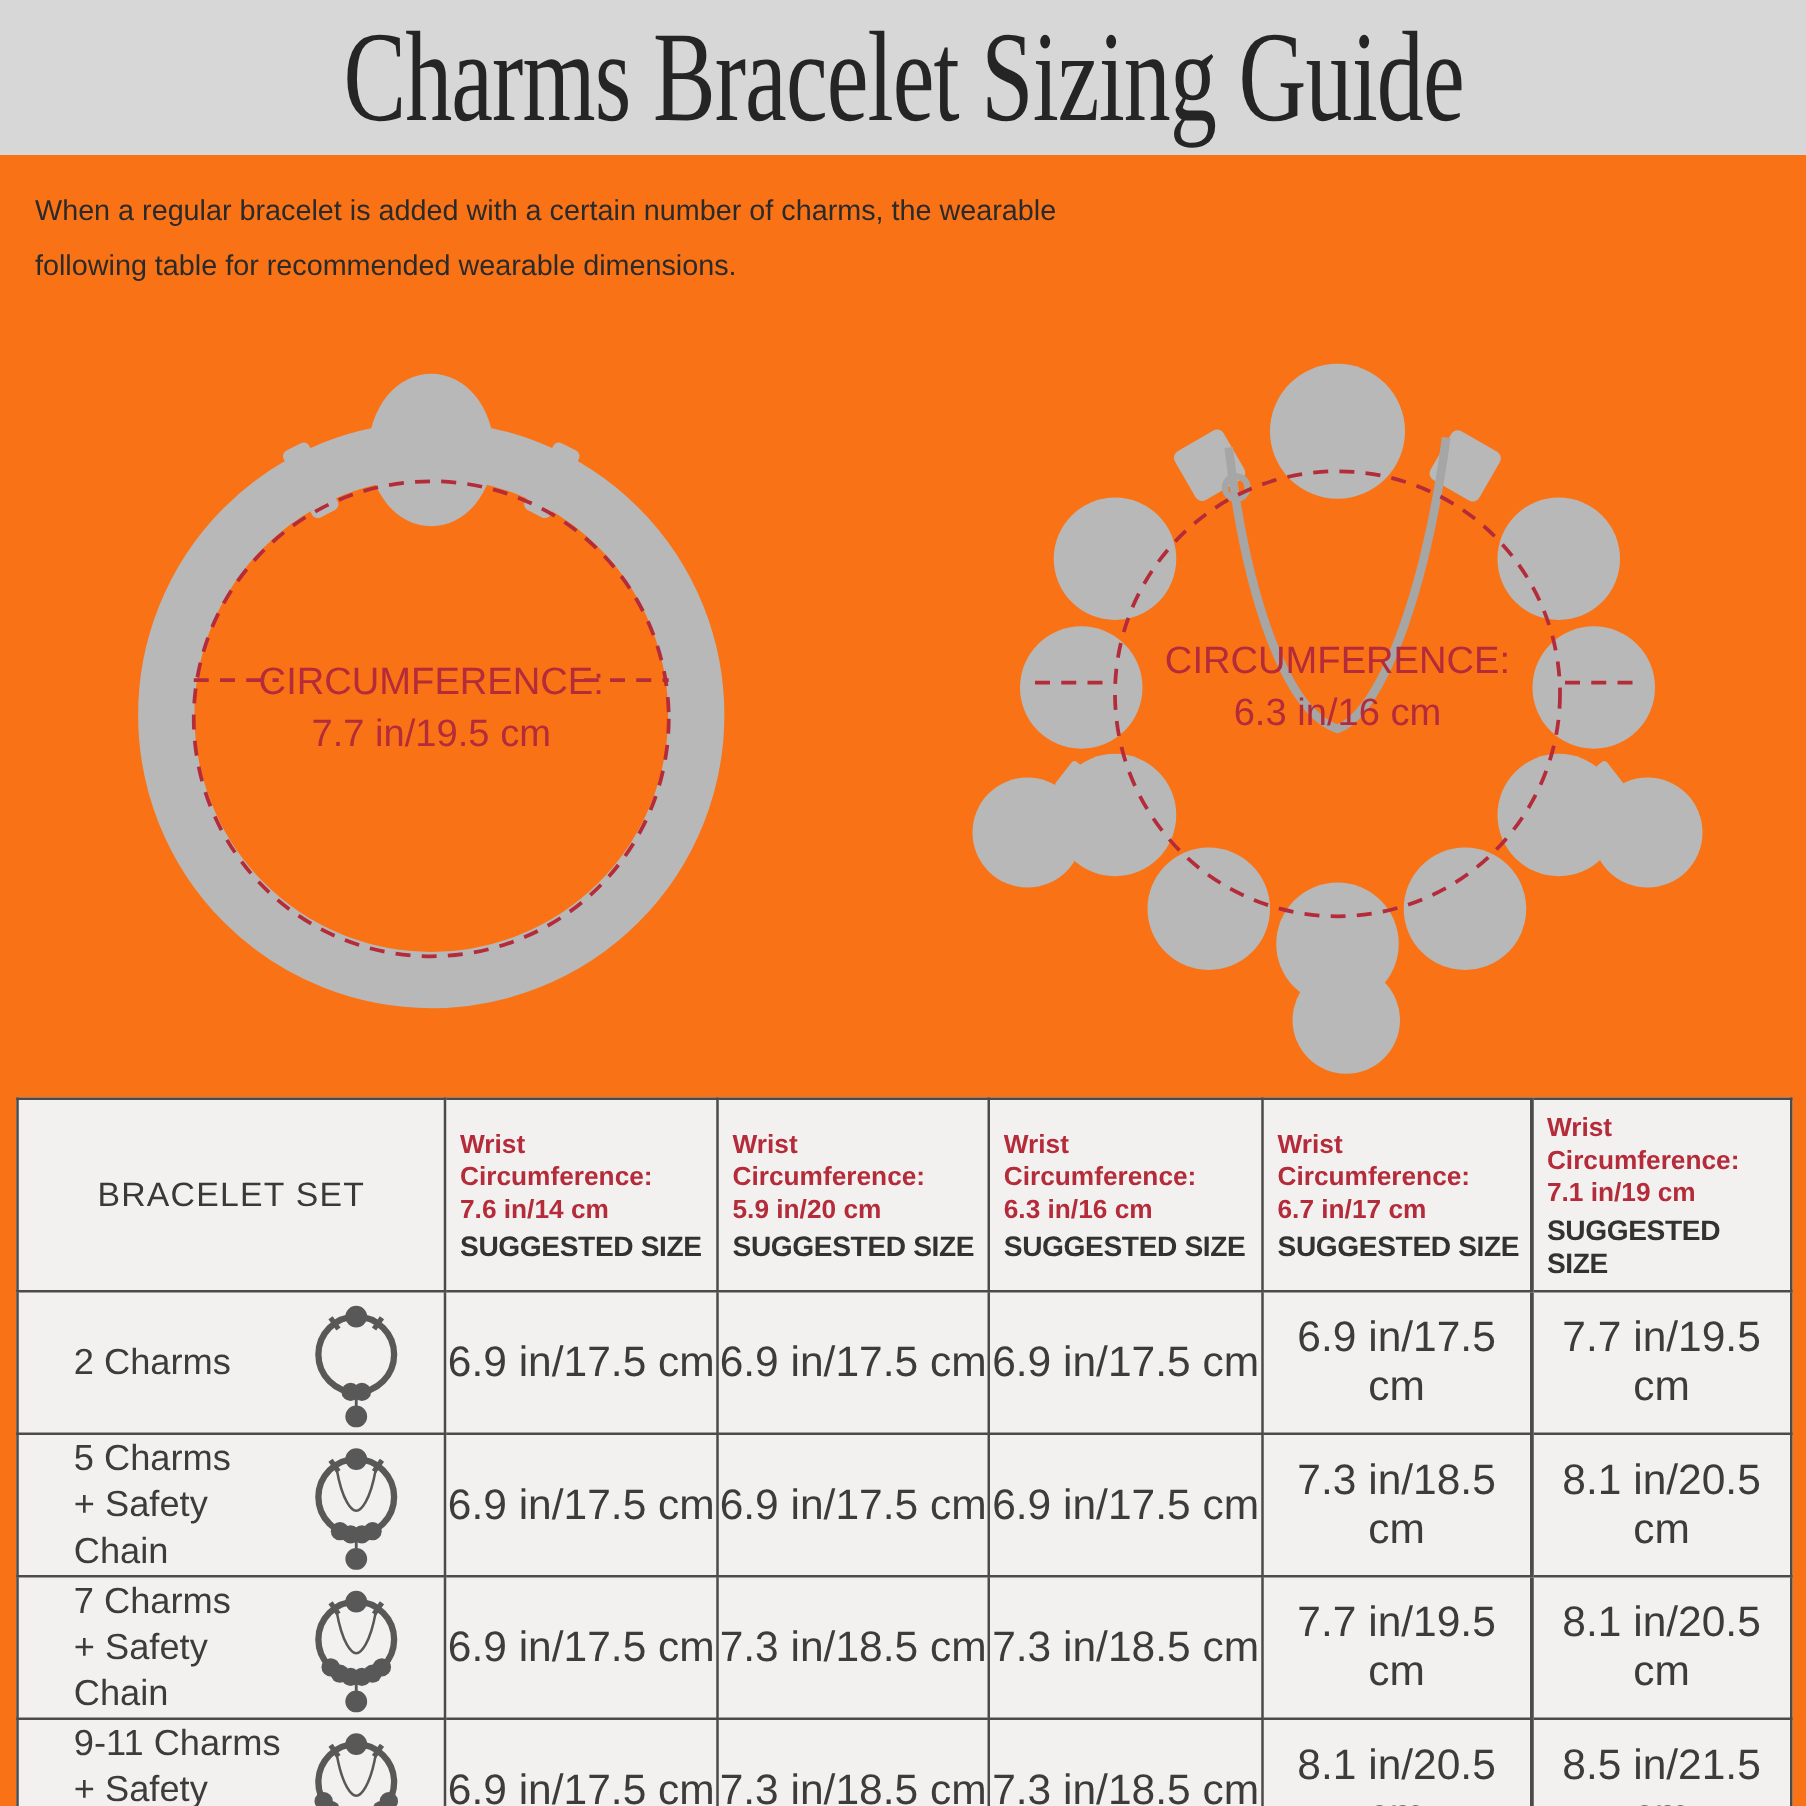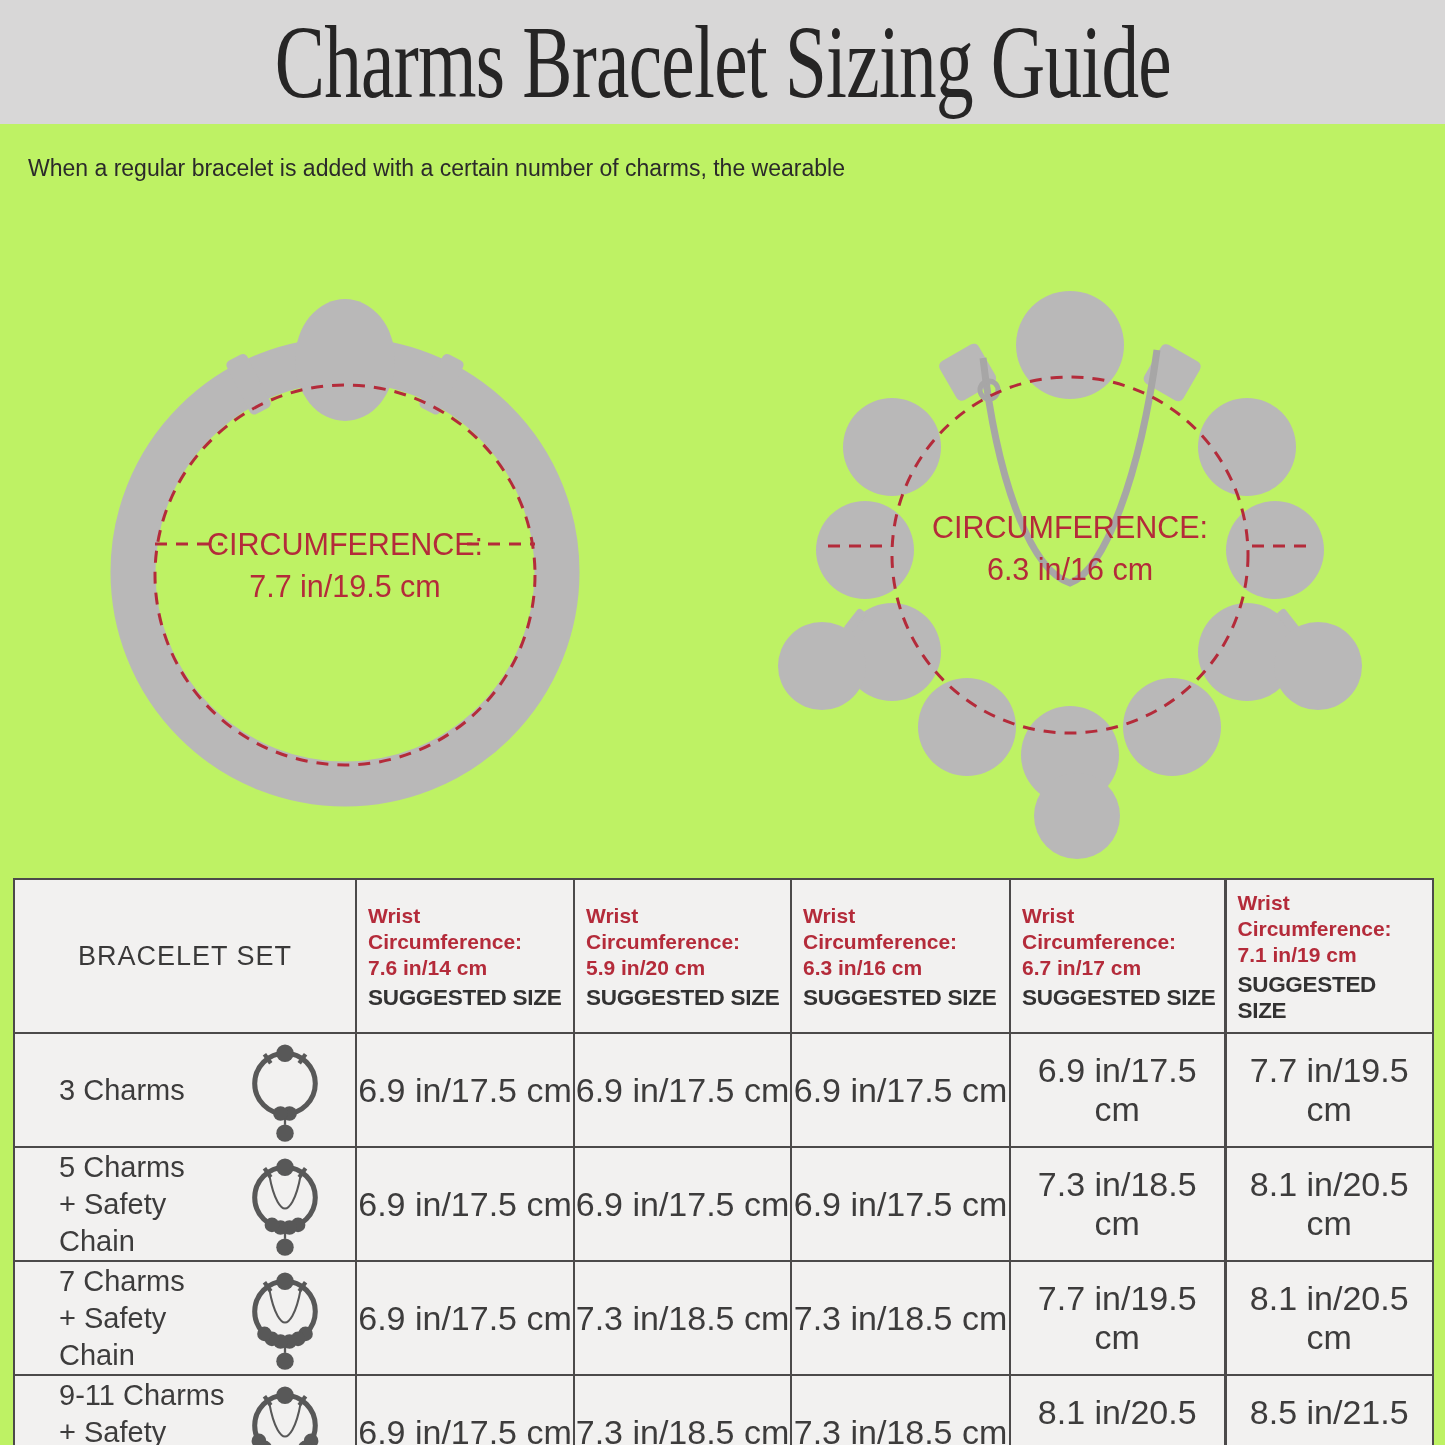--- a/index.html
+++ b/index.html
@@ -1,16 +1,16 @@
 <!DOCTYPE html>
 <html><head>
 <meta charset="utf-8">
 <style>
   html,body{margin:0;padding:0;background:#e8e7e6;}
-  #page{position:relative;width:1445px;height:1445px;background:#bef264;overflow:hidden;
+  #page{position:relative;width:1445px;height:1445px;background:#f97316;overflow:hidden;
         font-family:"Liberation Sans",sans-serif;color:#2d2c2c;text-decoration:underline;}
 
   
   #band{position:absolute;left:0;top:0;width:1445px;height:124px;background:#d8d7d7;
         display:flex;align-items:center;justify-content:center;}
   #title{font-family:"Liberation Serif",serif;font-size:103px;font-weight:500;color:#262525;
          transform:scaleX(0.73);transform-origin:center;white-space:nowrap;letter-spacing:-1px;}
 
   
   #intro{position:absolute;left:28px;top:146px;font-size:23px;line-height:44px;color:#2b2a2a;}
@@ -42,20 +42,21 @@
 <body>
 
 <div id="page">
 
   <div id="band">
     <div id="title">Charms Bracelet Sizing Guide</div>
   </div>
 
   <div id="intro">
     <div>When a regular bracelet is added with a certain number of charms, the wearable</div>
+    <div>following table for recommended wearable dimensions.</div>
   </div>
 
   <div class="figure" id="fig-plain">
     <svg viewBox="0 0 580 545" width="580" height="545">
       <circle cx="290" cy="300" r="212" fill="none" stroke="#b9b8b8" stroke-width="45"></circle>
       <g fill="#b9b8b8">
         <rect x="375" y="82" width="23" height="60" rx="5" transform="rotate(27 386 112)"></rect>
         <rect x="182" y="82" width="23" height="60" rx="5" transform="rotate(-27 194 112)"></rect>
         <ellipse cx="290" cy="88" rx="50" ry="61"></ellipse>
       </g>
@@ -160,21 +161,21 @@
           <div class="wrist-size">7.1 in/19 cm</div>
           <div class="sugg">SUGGESTED SIZE</div>
         </div>
       </th>
     </tr>
 
     <tr style="height:93px">
       <td>
             <div class="set-cell-inner">
         <div class="set-label">
-          <div>3 Charms</div>
+          <div>2 Charms</div>
         </div>
         <span class="set-icon"><svg viewBox="0 0 100 122" width="92" height="112">
                   <circle cx="50" cy="54" r="33" fill="none" stroke="#585858" stroke-width="5.5"></circle>
                   <circle cx="50" cy="21" r="9.5" fill="#585858"></circle>
                   <line x1="65.5" y1="31.9" x2="72.4" y2="22.1" stroke="#585858" stroke-width="4.5"></line>
                   <line x1="34.5" y1="31.9" x2="27.6" y2="22.1" stroke="#585858" stroke-width="4.5"></line>
                   <circle cx="54.9" cy="86.6" r="8" fill="#585858"></circle>
                   <circle cx="45.1" cy="86.6" r="8" fill="#585858"></circle>
                   <line x1="50" y1="92" x2="50" y2="99" stroke="#585858" stroke-width="2.5"></line>
                   <circle cx="50" cy="108" r="9.5" fill="#585858"></circle>

